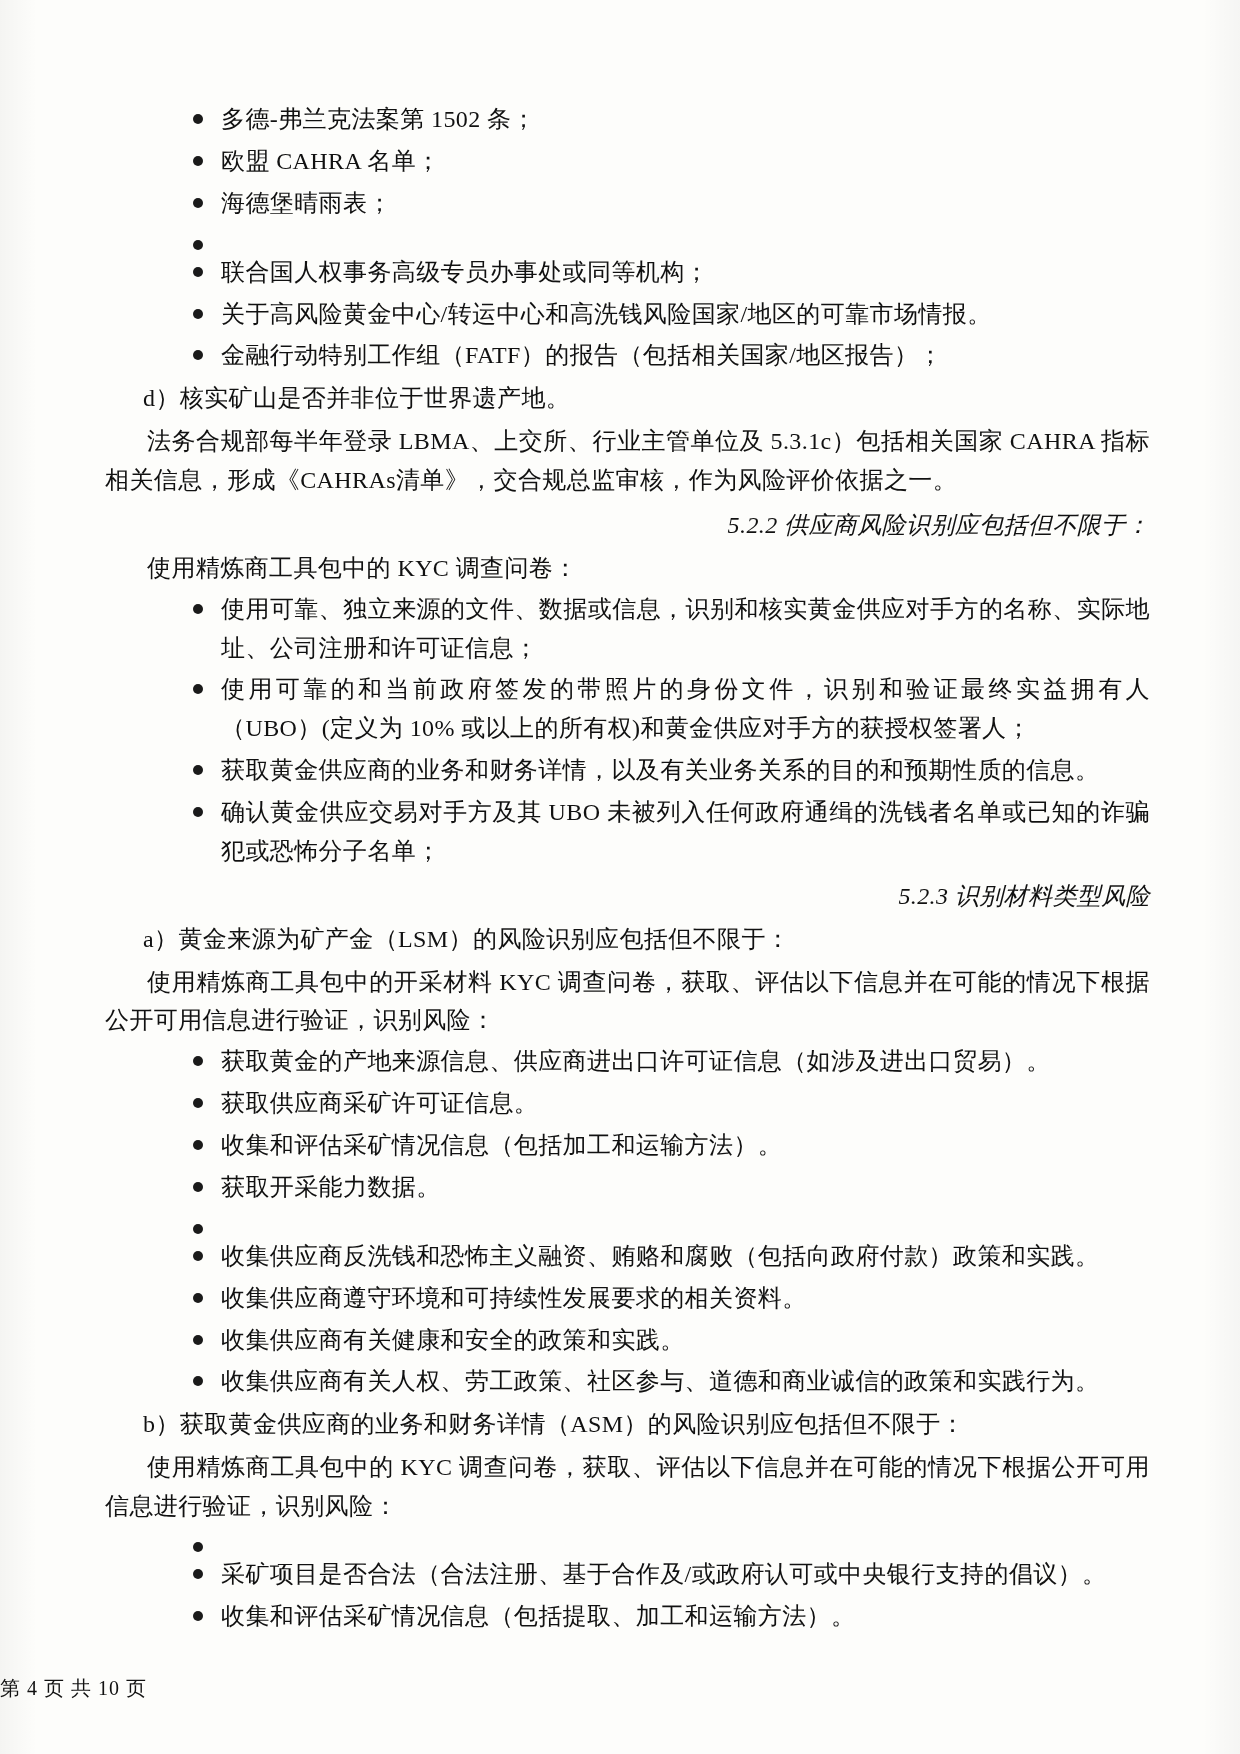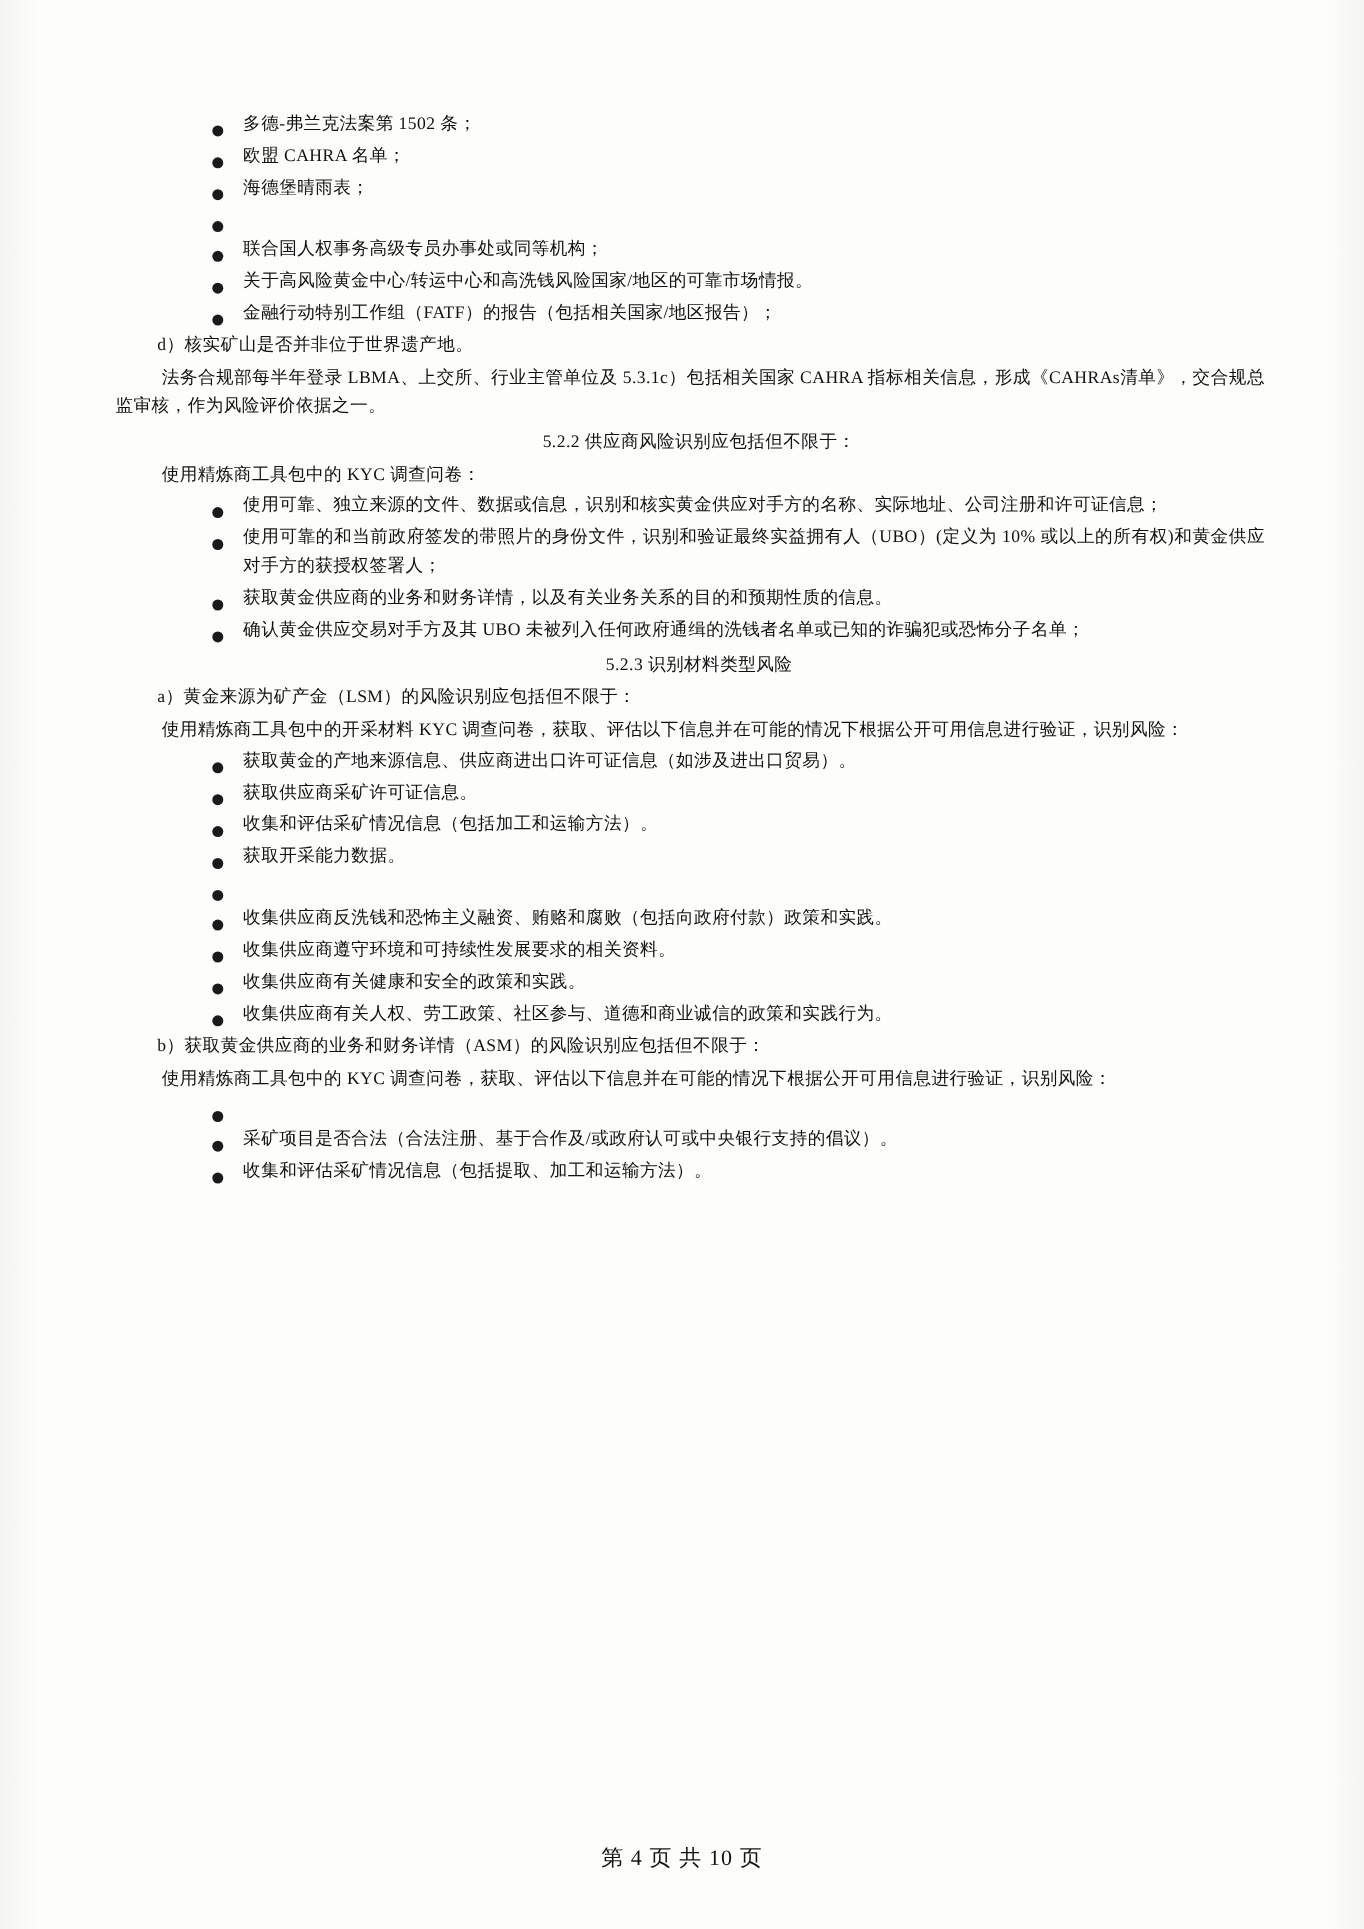--- a/index.html
+++ b/index.html
@@ -26,21 +26,21 @@
     content: "";
     position: absolute;
     inset: 0;
     pointer-events: none;
     background:
       linear-gradient(to right, rgba(0,0,0,0.035), rgba(0,0,0,0) 3%),
       linear-gradient(to left, rgba(0,0,0,0.03), rgba(0,0,0,0) 3%);
   }
   .content {
     position: relative;
-    font-size: 16px;
+    font-size: 24px;
     line-height: 1.62;
     letter-spacing: 0.4px;
   }
   
   .bullet {
     display: flex;
     align-items: flex-start;
     margin: 0 0 3px 0;
     padding-left: 88px;
   }
@@ -61,35 +61,36 @@
   
   .letter-item {
     padding-left: 38px;
     margin: 4px 0 4px 0;
     text-align: justify;
     text-justify: inter-ideograph;
   }
   
   .section {
     margin: 6px 0 4px 16px;
-    text-align: center;
+    text-align: right;
+    font-style: italic;
   }
   
   .para {
     margin: 2px 0 2px 0;
     text-indent: 42px;
     text-align: justify;
     text-justify: inter-ideograph;
   }
   .footer {
     position: absolute;
     left: 0;
     right: 0;
     bottom: 52px;
-    text-align: center;
+    text-align: left;
     font-size: 20px;
     letter-spacing: 1px;
     color: #111;
   }
 </style>
 </head>
 <body>
 
 <div class="page">
   <div class="content" id="body-content">

